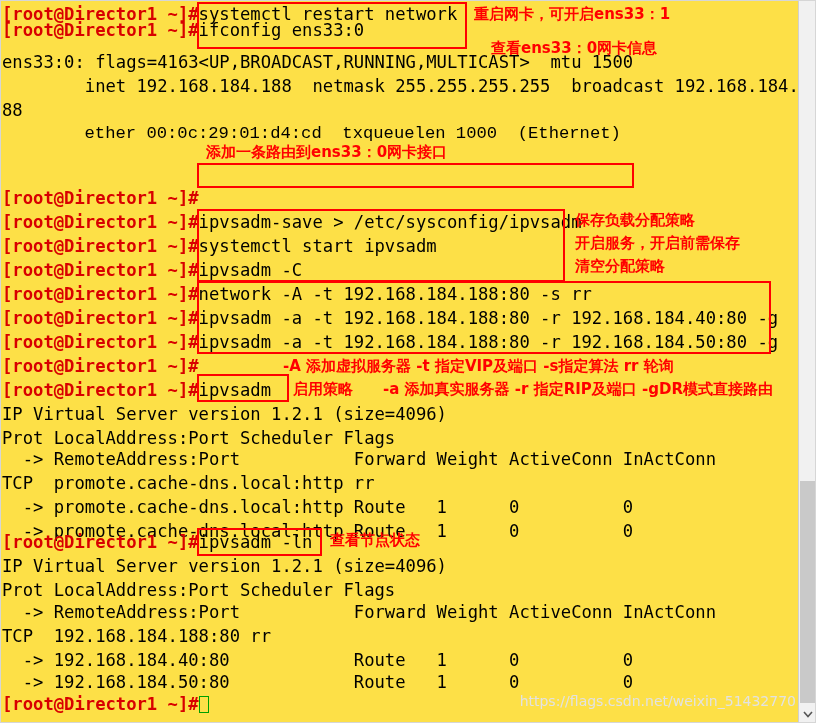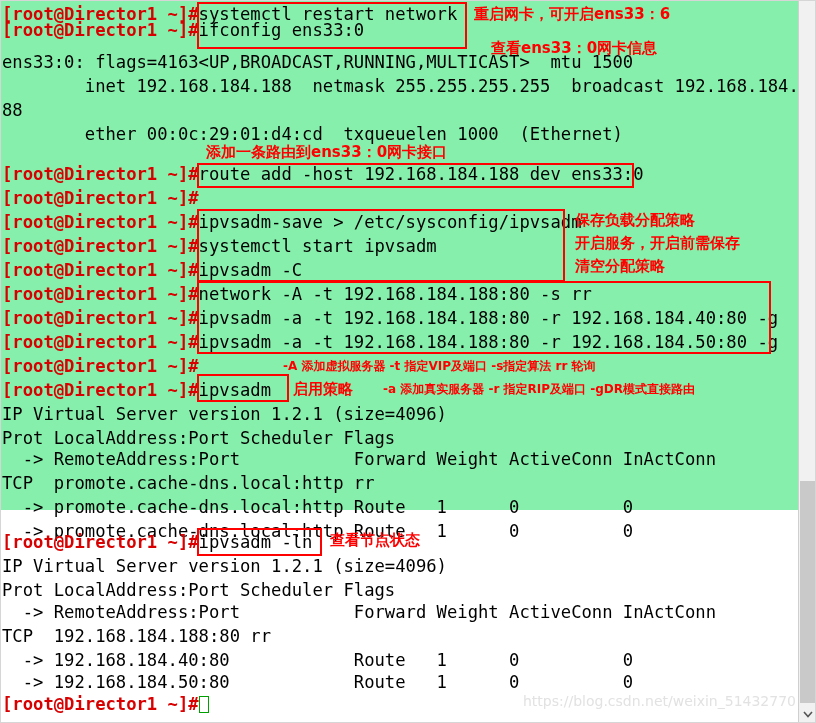--- a/index.html
+++ b/index.html
@@ -13,22 +13,22 @@
     position: relative;
     overflow: hidden;
     font-family: "DejaVu Sans Mono", "Liberation Mono", monospace;
   }
 
   
   #terminal {
     position: absolute;
     left: 0; top: 0;
     width: 800px;
-    height: 510px;
-    background: #86efac;
+    height: 723px;
+    background: #fde047;
   }
   .line {
     position: absolute;
     left: 2px;
     height: 24px;
     line-height: 24px;
     white-space: pre;
     font-family: "DejaVu Sans Mono", "Liberation Mono", monospace;
     font-size: 17.2px;
     color: #000000;
@@ -61,21 +61,21 @@
   
   .anno {
     position: absolute;
     color: #ff0000;
     font-family: "DejaVu Sans", "Liberation Sans", sans-serif;
     font-weight: bold;
     font-size: 15px;
     line-height: 20px;
     white-space: pre;
   }
-  .anno.sm { font-size: 12px; }
+  .anno.sm { font-size: 15px; }
 
   
   #watermark {
     position: absolute;
     right: 20px;
     bottom: 14px;
     color: #e2e2e2;
     font-family: "DejaVu Sans", "Liberation Sans", sans-serif;
     font-size: 14px;
     white-space: nowrap;
@@ -122,23 +122,22 @@
 </style>
 </head>
 <body>
 
 <div id="terminal">
     <div class="line" style="top: 2px;"><span class="prompt">[root@Director1 ~]#</span><span class="cmd">systemctl restart network</span></div>
     <div class="line" style="top: 18px;"><span class="prompt">[root@Director1 ~]#</span><span class="cmd">ifconfig ens33:0</span></div>
     <div class="line" style="top: 50px;"><span class="cmd">ens33:0: flags=4163&lt;UP,BROADCAST,RUNNING,MULTICAST&gt;  mtu 1500</span></div>
     <div class="line" style="top: 74px;"><span class="cmd">        inet 192.168.184.188  netmask 255.255.255.255  broadcast 192.168.184.1</span></div>
     <div class="line" style="top: 98px; text-align: center;"><span class="cmd">88</span></div>
-    <div class="line" style="top: 122px;"><span class="cmd">        ether 00:0c:29:01:d4:cd  txqueuelen 1000  (Ethernet)</span></div>
+    <div class="line" style="top: 122px; font-family: Liberation Mono, monospace;"><span class="cmd">        ether 00:0c:29:01:d4:cd  txqueuelen 1000  (Ethernet)</span></div>
     <div class="line" style="top: 146px;"><span class="cmd"></span></div>
-    <div class="line" style="top: 162px;"><span class="prompt">[root@Director1 ~]#</span><span class="cmd">route add -host 192.168.184.188 dev ens33:0</span></div>
     <div class="line" style="top: 186px;"><span class="prompt">[root@Director1 ~]#</span><span class="cmd"></span></div>
     <div class="line" style="top: 210px;"><span class="prompt">[root@Director1 ~]#</span><span class="cmd">ipvsadm-save &gt; /etc/sysconfig/ipvsadm</span></div>
     <div class="line" style="top: 234px;"><span class="prompt">[root@Director1 ~]#</span><span class="cmd">systemctl start ipvsadm</span></div>
     <div class="line" style="top: 258px;"><span class="prompt">[root@Director1 ~]#</span><span class="cmd">ipvsadm -C</span></div>
     <div class="line" style="top: 282px;"><span class="prompt">[root@Director1 ~]#</span><span class="cmd">network -A -t 192.168.184.188:80 -s rr</span></div>
     <div class="line" style="top: 306px;"><span class="prompt">[root@Director1 ~]#</span><span class="cmd">ipvsadm -a -t 192.168.184.188:80 -r 192.168.184.40:80 -g</span></div>
     <div class="line" style="top: 330px;"><span class="prompt">[root@Director1 ~]#</span><span class="cmd">ipvsadm -a -t 192.168.184.188:80 -r 192.168.184.50:80 -g</span></div>
     <div class="line" style="top: 354px;"><span class="prompt">[root@Director1 ~]#</span><span class="cmd"></span></div>
     <div class="line" style="top: 378px; text-align: right;"><span class="prompt">[root@Director1 ~]#</span><span class="cmd">ipvsadm</span></div>
     <div class="line" style="top: 402px;"><span class="cmd">IP Virtual Server version 1.2.1 (size=4096)</span></div>
@@ -157,33 +156,33 @@
     <div class="line" style="top: 692px;"><span class="prompt">[root@Director1 ~]#</span><span class="cmd"></span><span class="cursor-block"></span></div>
   </div>
 
 <div id="annotation-layer">
     <div class="redbox" style="left: 197px; top: 2px; width: 270px; height: 47px;"></div>
     <div class="redbox" style="left: 197px; top: 163px; width: 437px; height: 25px;"></div>
     <div class="redbox" style="left: 197px; top: 209px; width: 368px; height: 73px;"></div>
     <div class="redbox" style="left: 197px; top: 281px; width: 574px; height: 73px;"></div>
     <div class="redbox" style="left: 197px; top: 374px; width: 92px; height: 28px;"></div>
     <div class="redbox" style="left: 197px; top: 528px; width: 125px; height: 28px;"></div>
-    <div class="anno" style="left: 474px; top: 4px;">重启网卡，可开启ens33：6</div>
+    <div class="anno" style="left: 474px; top: 4px;">重启网卡，可开启ens33：1</div>
     <div class="anno" style="left: 491px; top: 26px; margin-top: 12px;">查看ens33：0网卡信息</div>
     <div class="anno" style="left: 206px; top: 142px;">添加一条路由到ens33：0网卡接口</div>
     <div class="anno" style="left: 575px; top: 210px;">保存负载分配策略</div>
     <div class="anno" style="left: 575px; top: 233px;">开启服务，开启前需保存</div>
     <div class="anno" style="left: 575px; top: 256px;">清空分配策略</div>
     <div class="anno sm" style="left: 283px; top: 356px;">-A 添加虚拟服务器 -t 指定VIP及端口 -s指定算法 rr 轮询</div>
     <div class="anno" style="left: 293px; top: 379px;">启用策略</div>
     <div class="anno sm" style="left: 383px; top: 379px;">-a 添加真实服务器 -r 指定RIP及端口 -gDR模式直接路由</div>
     <div class="anno" style="left: 330px; top: 530px;">查看节点状态</div>
   </div>
 
-<div id="watermark">https://blog.csdn.net/weixin_51432770</div>
+<div id="watermark">https://flags.csdn.net/weixin_51432770</div>
 
 <div id="scrollbar">
   <div id="scroll-thumb" style="top: 481px; height: 222px;"></div>
   <div id="scroll-down-arrow">
     <svg width="10" height="7" viewBox="0 0 10 7" aria-hidden="true">
       <path d="M1 1 L5 5.5 L9 1" fill="none" stroke="#555555" stroke-width="1.6"></path>
     </svg>
   </div>
 </div>
 

